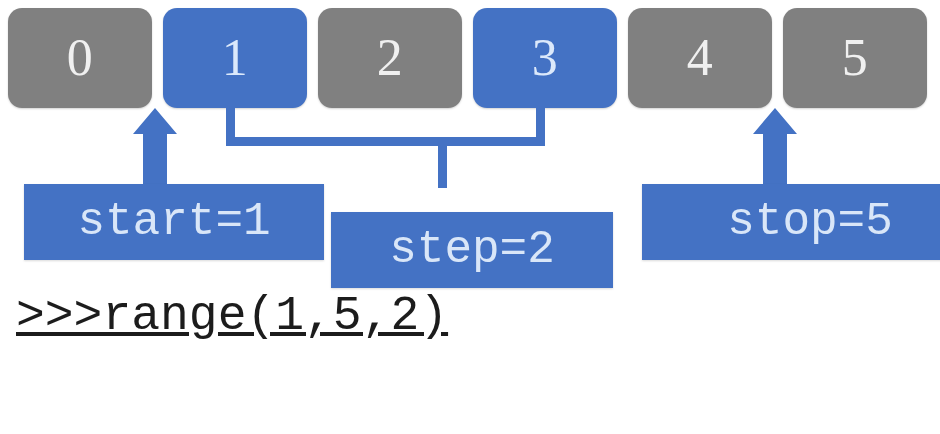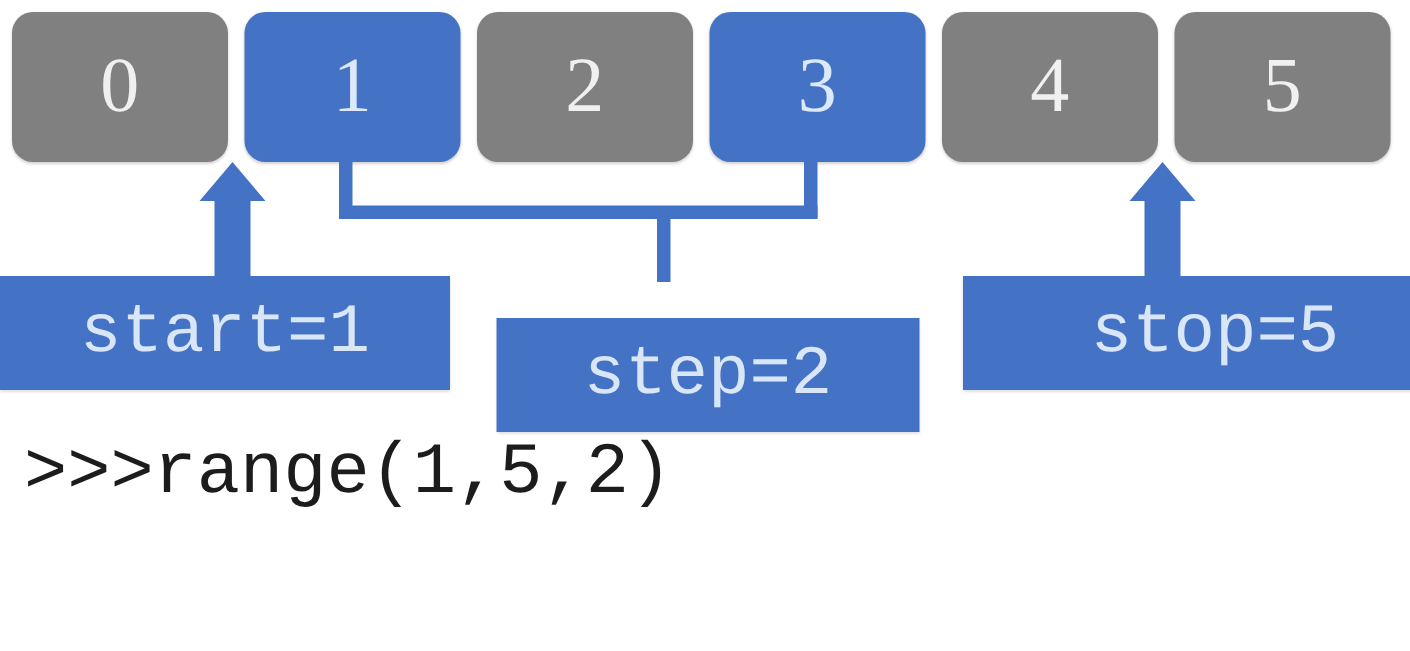--- a/index.html
+++ b/index.html
@@ -76,21 +76,21 @@
   .code-line {
     position: absolute;
     left: 16px;
     font-family: "Liberation Mono", monospace;
     font-size: 48px;
     line-height: 1;
     color: #1c1c1c;
     white-space: pre;
     user-select: none;
   }
-  #code-line-1 { top: 292px; }
+  #code-line-1 { top: 292px; text-decoration: underline; }
   #code-line-2 { top: 358px; }
 
   
   #connectors {
     position: absolute;
     left: 0;
     top: 0;
     width: 940px;
     height: 434px;
     pointer-events: none;
@@ -147,21 +147,21 @@
       <path d="M 775 108
                L 797 134
                L 787 134
                L 787 190
                L 763 190
                L 763 134
                L 753 134 Z" fill="#4472C4"></path>
     </g>
   </svg>
 
-  <div class="param" style="left:0; width:300px;">
+  <div class="param" style="left:24px; width:300px;">
     <span class="param-label">start=1</span>
   </div>
   <div class="param" style="left:331px; width:282px;margin-top:28px;">
     <span class="param-label">step=2</span>
   </div>
   <div class="param" style="left:642px; width:300px;padding-left:36px;">
     <span class="param-label">stop=5</span>
   </div>
 
   <div class="code-line" id="code-line-1">&gt;&gt;&gt;range(1,5,2)</div>

